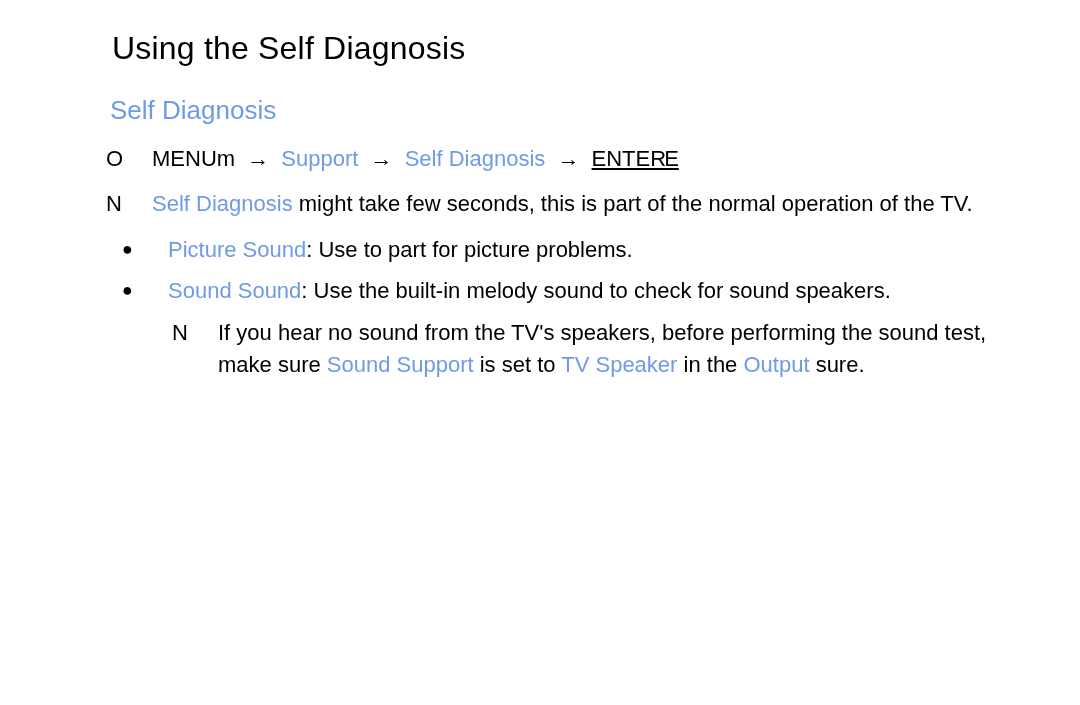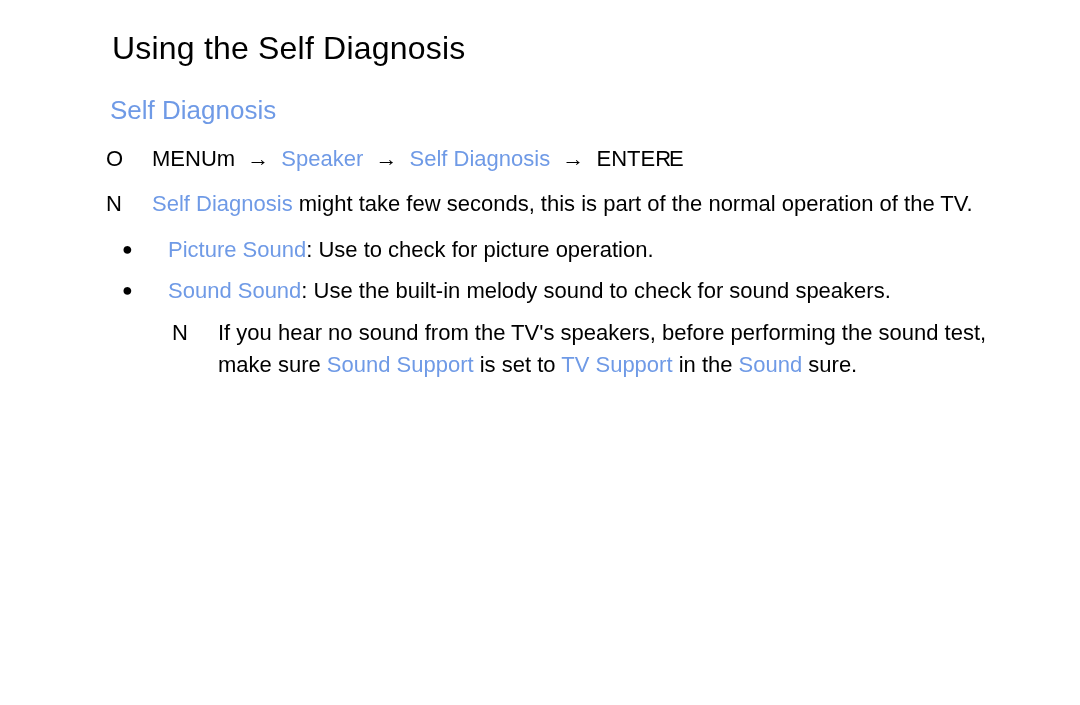--- a/index.html
+++ b/index.html
@@ -79,41 +79,42 @@
     padding-left: 46px;
   }
   .note-marker {
     width: 46px;
     flex: 0 0 46px;
     padding-left: 4px;
   }
   .enter-wrap {
     display: inline-flex;
     align-items: baseline;
+    text-decoration: underline;
   }
   .enter-e {
     display: inline-block;
     transform: translateX(-2px);
   }
 </style>
 </head>
 <body>
 
 <div class="page">
 
   <h1 class="title">Using the Self Diagnosis</h1>
 
   <h2 class="subtitle">Self Diagnosis</h2>
 
   <div class="row">
     <div class="marker">O</div>
     <div class="body">
       <span>MENU</span><span>m</span>
       <span class="arrow">→</span>
-      <span class="hl">Speaker</span>
+      <span class="hl">Support</span>
       <span class="arrow">→</span>
       <span class="hl">Self Diagnosis</span>
       <span class="arrow">→</span>
       <span class="enter-wrap">
         <span>ENTER</span>
           <span class="enter-e">E</span>
       </span>
     </div>
   </div>
 
@@ -121,32 +122,32 @@
     <div class="marker-wide">N</div>
     <div class="body">
       <span class="hl">Self Diagnosis</span><span> might take few seconds, this is part of the normal operation of the TV.</span>
     </div>
   </div>
 
   <ul class="tests">
     <li>
       <div class="bullet">●</div>
       <div class="body">
-        <span class="hl">Picture Sound</span><span>: Use to check for picture operation.</span>
+        <span class="hl">Picture Sound</span><span>: Use to part for picture problems.</span>
       </div>
     </li>
     <li>
       <div class="bullet">●</div>
       <div class="body">
         <span class="hl">Sound Sound</span><span>: Use the built-in melody sound to check for sound speakers.</span>
 
         <div class="note-row" style="padding-left:0; margin-top:10px;">
           <div class="note-marker">N</div>
           <div class="body">
-            <span>If you hear no sound from the TV's speakers, before performing the sound test, make sure </span><span class="hl">Sound Support</span><span> is set to </span><span class="hl">TV Support</span><span> in the </span><span class="hl">Sound</span><span> sure.</span>
+            <span>If you hear no sound from the TV's speakers, before performing the sound test, make sure </span><span class="hl">Sound Support</span><span> is set to </span><span class="hl">TV Speaker</span><span> in the </span><span class="hl">Output</span><span> sure.</span>
           </div>
         </div>
 
       </div>
     </li>
   </ul>
 
 </div>
 
 </body></html>

